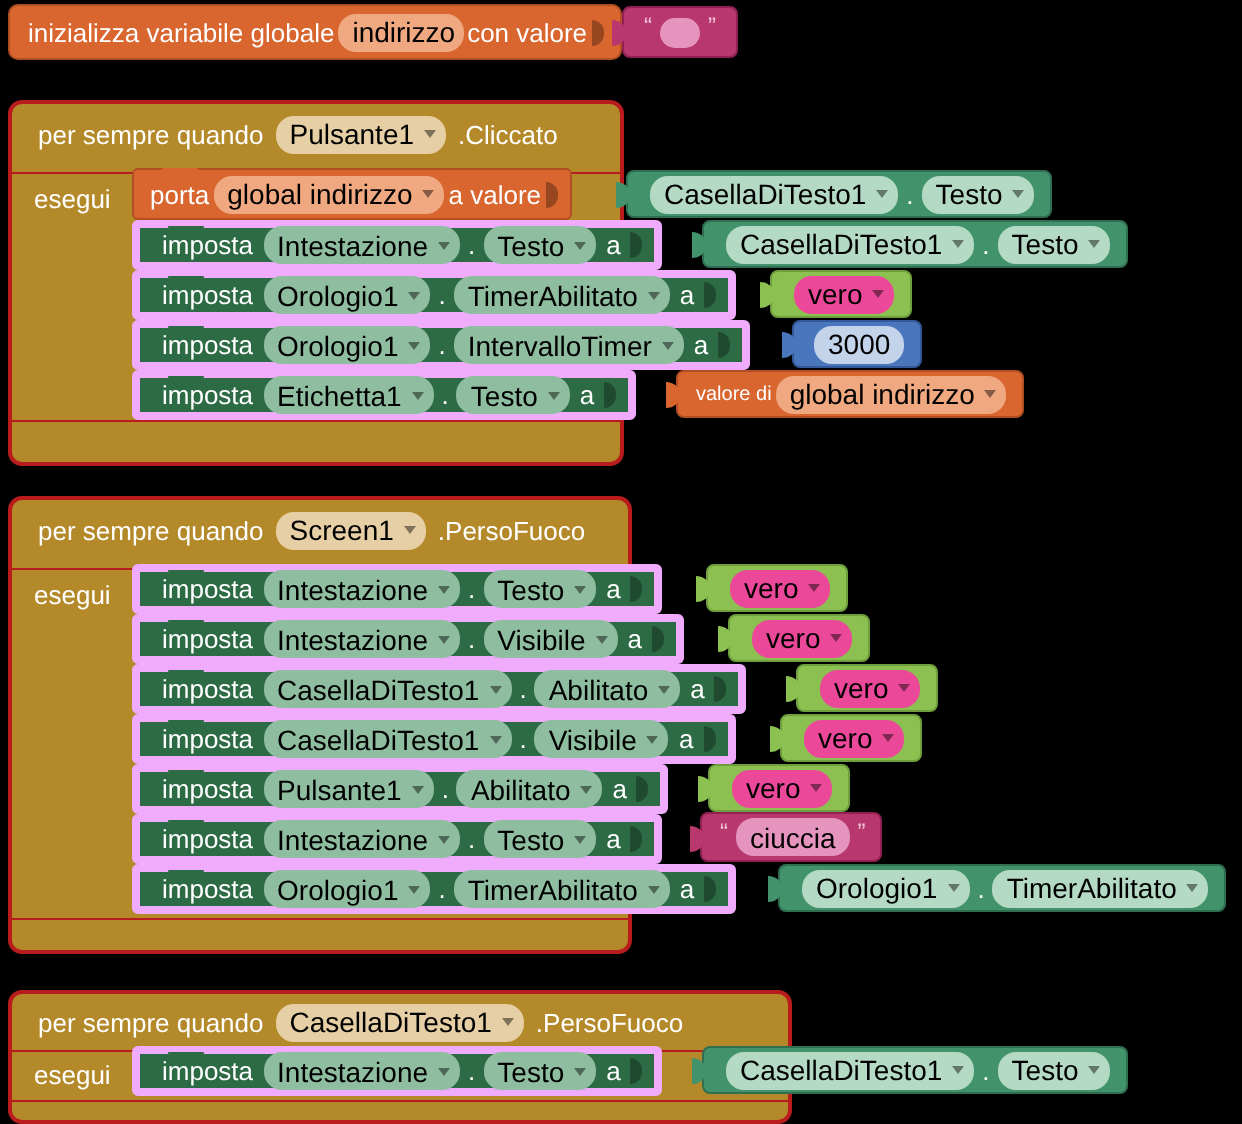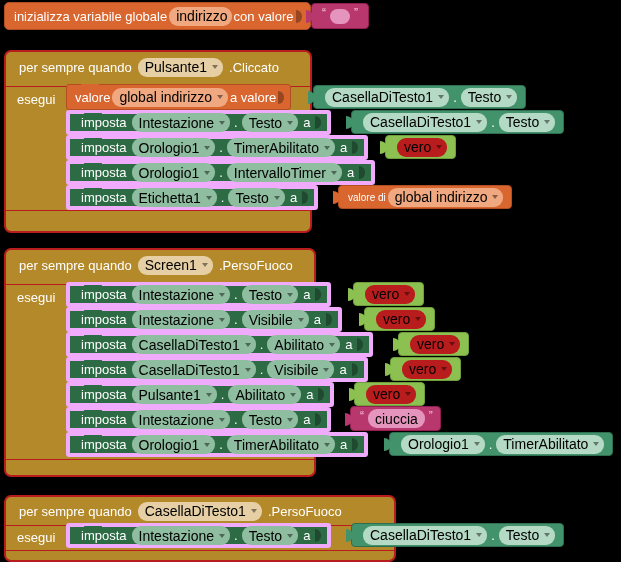--- a/index.html
+++ b/index.html
@@ -30,21 +30,21 @@
   
   .c-var    { background:#d9652f; border:1px solid #b24f22; }   
   .c-varlite{ background:#f0a880; }                              
   .c-event  { background:#b4892a; border:2px solid #b91c1c; }    
   .c-eventf { background:#e6cfa4; }                              
   .c-setter { background:#2d6b45; border:4px solid #f0abfc; }    
   .c-setf   { background:#8fbda0; }                              
   .c-getter { background:#42936c; border:1px solid #2f6e50; }    
   .c-getf   { background:#b4d9c4; }                              
   .c-logic  { background:#8cc152; border:1px solid #6f9f3c; }    
-  .c-logicf { background:#b91c1c; }                              
+  .c-logicf { background:#ec4899; }                              
   .c-num    { background:#4a76bd; border:1px solid #33599a; }    
   .c-numf   { background:#c3d3ea; }                              
   .c-text   { background:#b8376c; border:1px solid #921f53; }    
   .c-textf  { background:#e594bd; }                              
 
   
   .lbl-light { color:#ffffff; font-size:13px; }
 
   
   .field {
@@ -147,21 +147,21 @@
   </div>
 
   <div class="blk c-event" style="left:4px; top:87px; width:308px; height:125px; border-top:0; border-radius:0;"></div>
   <div class="blk c-event" style="left:4px; top:211px; width:308px; height:22px; border-top:0; border-radius:0 0 7px 7px;"></div>
   <div class="blk" style="left:17px; top:88px; height:22px; background:transparent;">
     <span class="lbl-light">esegui</span>
   </div>
 
   <div class="blk c-var" style="left:66px; top:84px; height:26px; border-radius:3px; padding:0 4px 0 8px;">
     <span class="nub-top" style="background:#d9652f;"></span>
-    <span class="lbl-light">valore</span>
+    <span class="lbl-light">porta</span>
     <span class="field c-varlite">
       <span>global indirizzo</span>
       <i class="caret"></i>
     </span>
     <span class="lbl-light">a valore</span>
     <span class="socket"></span>
   </div>
   <div class="blk c-getter" style="left:313px; top:85px; height:24px; border-radius:4px; padding:0 6px 0 9px;">
     <span class="plug" style="background:#42936c;"></span>
     <span class="field c-getf">
@@ -233,20 +233,26 @@
       <span>Orologio1</span>
       <i class="caret"></i>
     </span>
     <span class="dot">.</span>
     <span class="field c-setf">
       <span>IntervalloTimer</span>
       <i class="caret"></i>
     </span>
     <span class="kw">a</span>
     <span class="socket"></span>
+  </div>
+  <div class="blk c-num" style="left:396px; top:160px; height:24px; border-radius:4px; padding:0 6px 0 8px;">
+    <span class="plug" style="background:#4a76bd;"></span>
+    <span class="field c-numf noarrow">
+      <span>3000</span>
+    </span>
   </div>
 
   <div class="blk c-setter" style="left:66px; top:185px; height:25px; border-radius:3px; padding:0 4px 0 8px;">
     <span class="nub-top" style="background:#2d6b45;"></span>
     <span class="kw">imposta</span>
     <span class="field c-setf">
       <span>Etichetta1</span>
       <i class="caret"></i>
     </span>
     <span class="dot">.</span>

